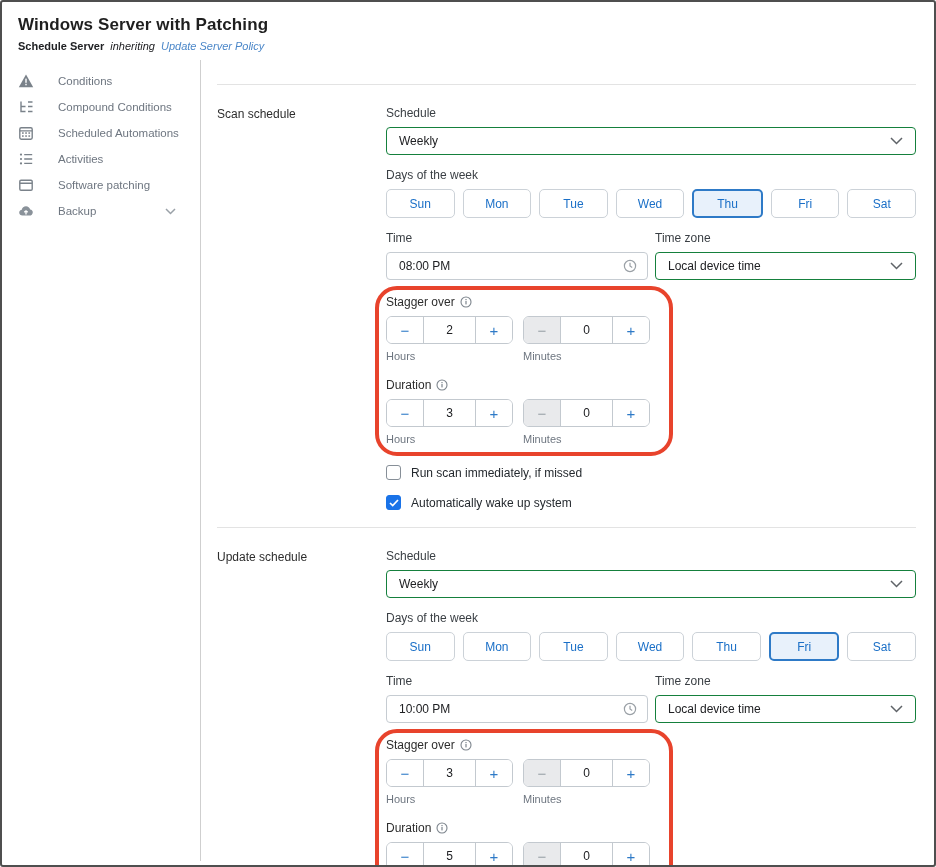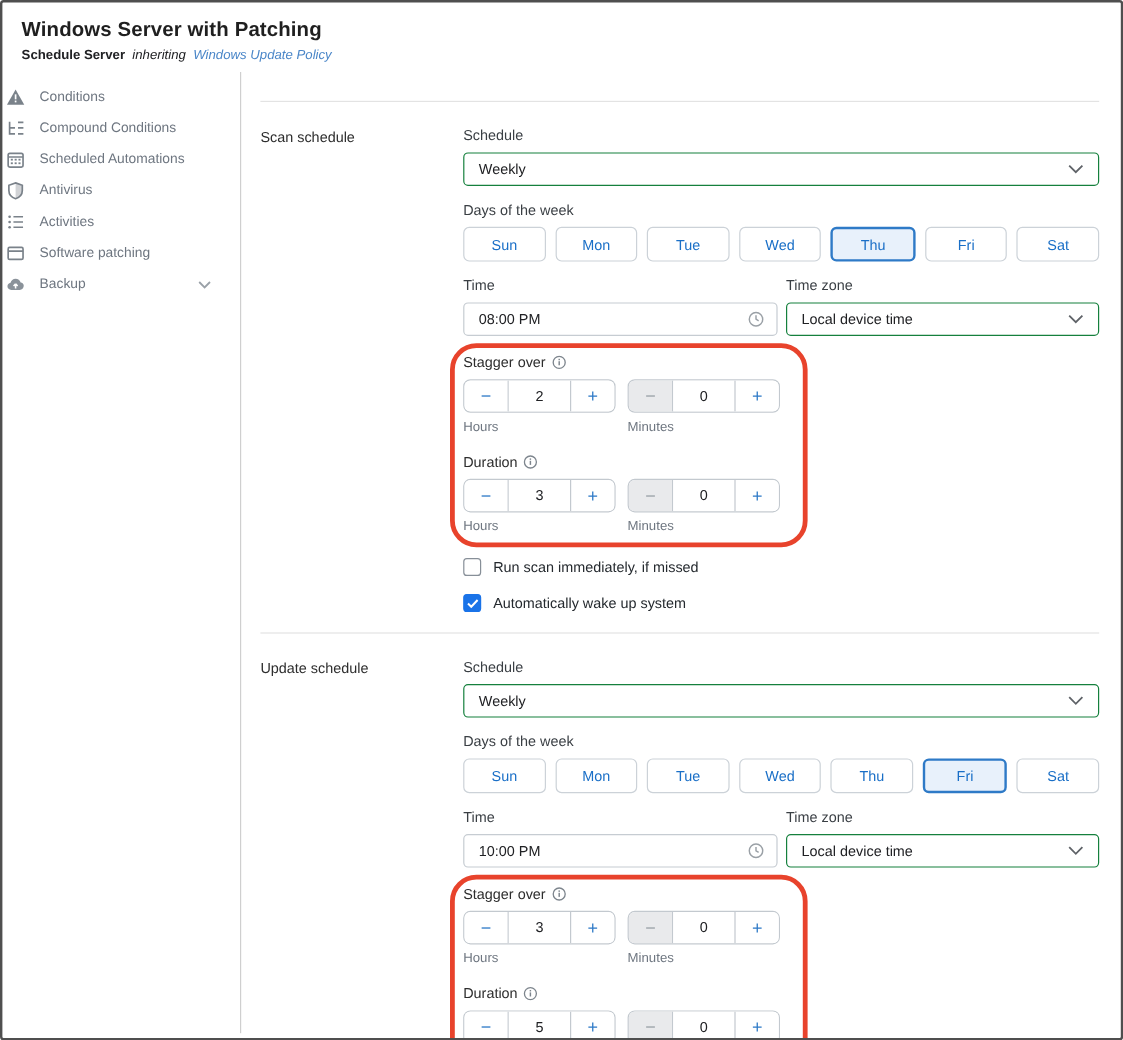--- a/index.html
+++ b/index.html
@@ -18,22 +18,22 @@
   .subtitle .name { font-weight:600; }
   .subtitle .verb { font-style:italic; margin-left:3px; }
   .subtitle .link { font-style:italic; color:#4a86c8; margin-left:3px; text-decoration:none; cursor:pointer; }
 
   
   .body { display:flex; height:calc(100% - 62px); }
 
   
   .sidebar { width:199px; flex-shrink:0; border-right:1px solid #cfcfcf; padding-top:8px; }
   .side-item {
-    height:26px; display:flex; align-items:center; gap:12px;
-    padding-left:3px; font-size:11.5px; color:#6e7680; position:relative; cursor:pointer;
+    height:26px; display:flex; align-items:center; gap:24px;
+    padding-left:16px; font-size:11.5px; color:#6e7680; position:relative; cursor:pointer;
   }
   .side-item svg { flex-shrink:0; }
   .side-item.active { color:#16243d; font-weight:700; }
   .os-ring {
     position:absolute; left:5px; top:-3px; width:117px; height:31px;
     border:3px solid #e8432c; border-radius:16px; pointer-events:none;
   }
   .side-chevron { margin-left:auto; margin-right:24px; display:flex; }
 
   
@@ -110,21 +110,21 @@
 </head>
 <body>
 
 <div class="page">
 
   <div class="header">
     <div class="title">Windows Server with Patching</div>
     <div class="subtitle">
       <span class="name">Schedule Server</span>
       <span class="verb">inheriting</span>
-      <span class="link">Windows Update Policy</span>
+      <span class="link">Update Server Policy</span>
     </div>
   </div>
 
   <div class="body">
 
     <div class="sidebar">
 
       <div class="side-item">
         <svg width="16" height="16" viewBox="0 0 16 16">
           <path d="M8 1.6 L15.2 14.2 H0.8 Z" fill="#7a828a"></path>
@@ -153,27 +153,20 @@
               <rect x="10.4" y="7.3" width="1.7" height="1.5"></rect>
             <rect x="4" y="10.3" width="1.7" height="1.5"></rect>
               <rect x="7.2" y="10.3" width="1.7" height="1.5"></rect>
               <rect x="10.4" y="10.3" width="1.7" height="1.5"></rect>
           </g>
         </svg>
         <span>Scheduled Automations</span>
       </div>
 
 
-      <div class="side-item">
-        <svg width="16" height="16" viewBox="0 0 16 16">
-          <path d="M8 1.4 L13.6 3.4 V7.8 C13.6 11.3 11.2 13.6 8 14.6 C4.8 13.6 2.4 11.3 2.4 7.8 V3.4 Z" fill="none" stroke="#7a828a" stroke-width="1.4"></path>
-          <path d="M8 1.4 L13.6 3.4 V7.8 C13.6 11.3 11.2 13.6 8 14.6 Z" fill="#7a828a" opacity="0.35"></path>
-        </svg>
-        <span>Antivirus</span>
-      </div>
 
       <div class="side-item">
         <svg width="16" height="16" viewBox="0 0 16 16">
           <g fill="#7a828a">
             <circle cx="3" cy="3.6" r="1.1"></circle>
               <circle cx="3" cy="8" r="1.1"></circle>
               <circle cx="3" cy="12.4" r="1.1"></circle>
           </g>
           <g stroke="#7a828a" stroke-width="1.4">
             <path d="M6.2 3.6 H14.2"></path>

